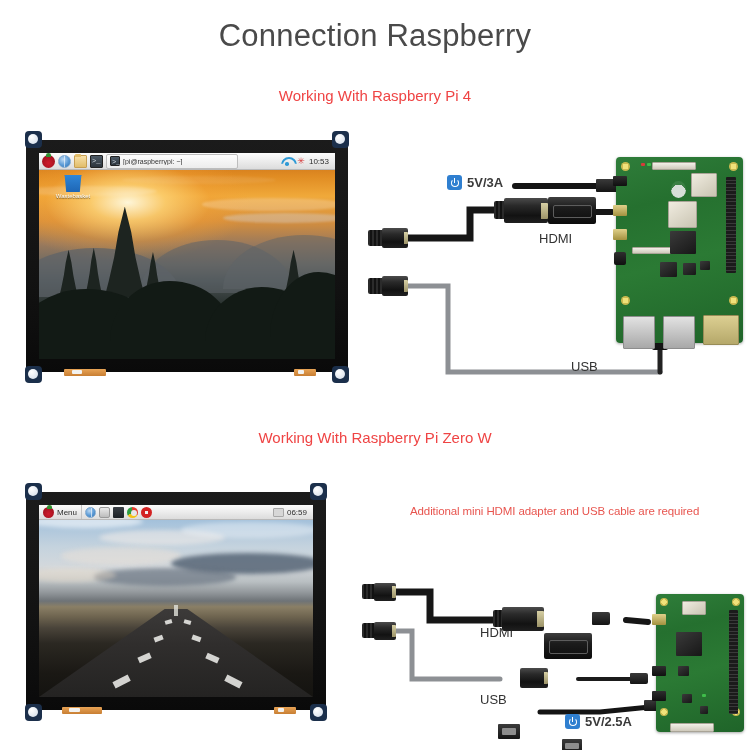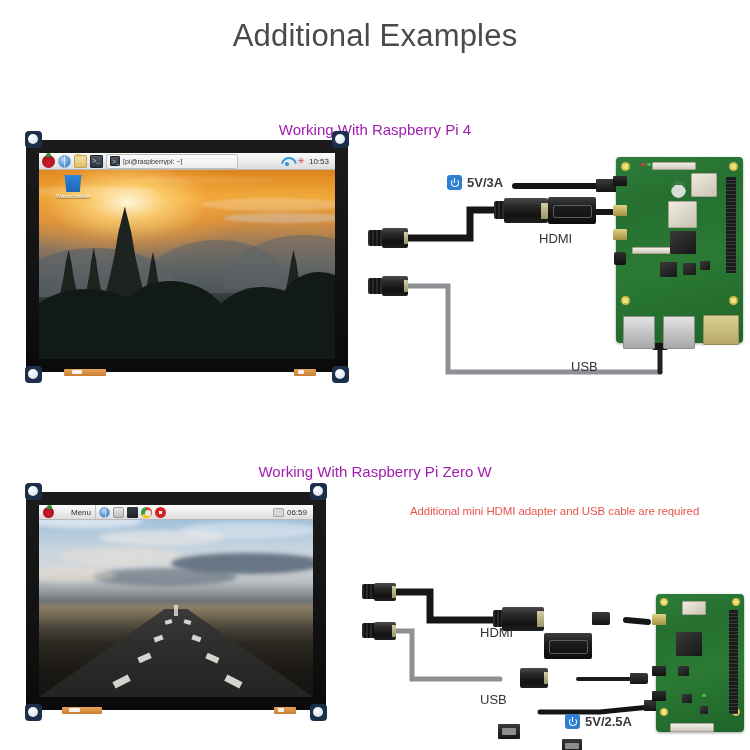--- a/index.html
+++ b/index.html
@@ -13,21 +13,21 @@
 
   
   .page-title {
     position: absolute; top: 18px; left: 0; width: 750px;
     text-align: center;
     font-size: 31px; font-weight: 400; color: #4a4a4a;
     letter-spacing: 0.2px;
   }
   .section-title {
     position: absolute; width: 750px; text-align: center;
-    font-size: 15px; color: #a21caf; font-weight: 400; margin-top: 34px;
+    font-size: 15px; color: #ef4444; font-weight: 400;
   }
   #sec1-title { top: 87px; }
   #sec2-title { top: 429px; }
 
   .warn-note {
     position: absolute; top: 505px; left: 410px;
     font-size: 11.5px; color: #e8554f; letter-spacing: -0.1px;
     white-space: nowrap;
   }
 
@@ -152,21 +152,21 @@
     flex: 1 1 auto; height: 15px; min-width: 0;
     background: linear-gradient(180deg,#fdfdfd,#ededed);
     border: 1px solid #bdbdbd; border-radius: 2px;
     display: flex; align-items: center; gap: 3px; padding: 0 3px;
     overflow: hidden;
   }
   .tb-task-title {
     font-size: 7px; color: #333; white-space: nowrap; overflow: hidden;
   }
   .tb-menu {
-    display:flex; align-items:center; gap:17px;
+    display:flex; align-items:center; gap:3px;
     font-size:8px; color:#2d2d2d; padding:0 4px 0 1px;
     border-right:1px solid #c3c3c3; height:100%;
   }
   .tb-right {
     margin-left:auto; display:flex; align-items:flex-end; gap:3px; padding-right:3px;
   }
   .tb-clock { font-size: 8px; color: #2b2b2b; font-weight: 400; }
   .ico-wifi {
     width:12px; height:10px; position:relative; flex:none;
   }
@@ -331,21 +331,21 @@
   .led { position:absolute; width:4px; height:3px; border-radius:1px; }
   .micro-hdmi-port { position:absolute; background:linear-gradient(180deg,#e0d08a,#a3913f); border-radius:1px; }
   .fpc-conn {
     position:absolute; background: linear-gradient(180deg,#f2f0e8,#cfcabb);
     border:1px solid #a9a497; border-radius:1px;
   }
 </style>
 </head>
 <body>
 
-<div class="page-title">Additional Examples</div>
+<div class="page-title">Connection Raspberry</div>
 <div class="section-title" id="sec1-title">Working With Raspberry Pi 4</div>
 <div class="section-title" id="sec2-title">Working With Raspberry Pi Zero W</div>
 <div class="warn-note">Additional mini HDMI adapter and USB cable are required</div>
 
 <svg class="cable-svg">
 
   <path d="M 404 238 L 470 238 L 470 210 L 500 210" stroke="#161616" stroke-width="7" fill="none" stroke-linecap="round"></path>
 
   <path d="M 404 286 L 448 286 L 448 372 L 660 372" stroke="#8d9094" stroke-width="5" fill="none" stroke-linecap="round"></path>
 

